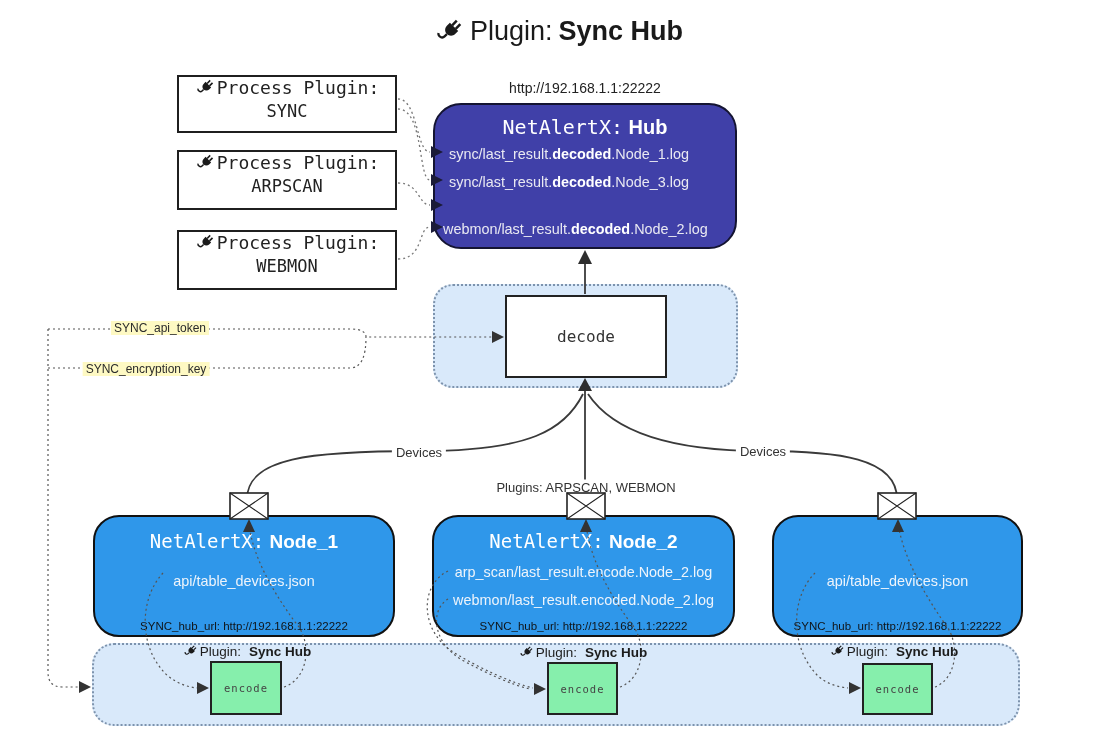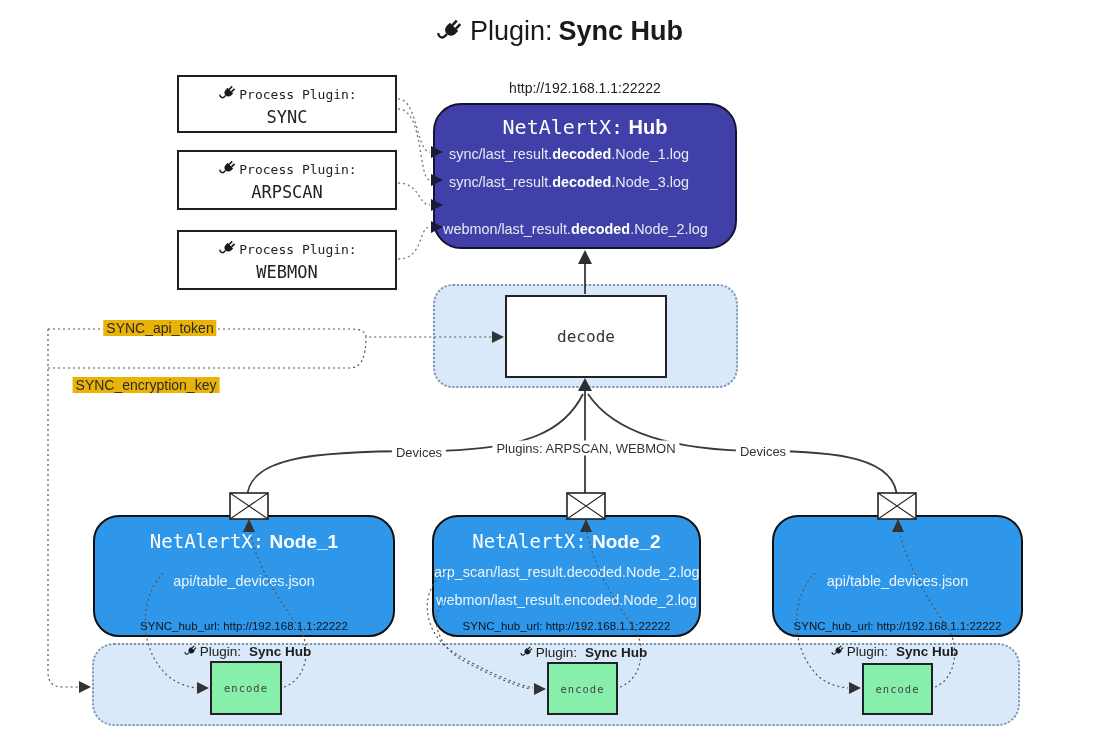--- a/index.html
+++ b/index.html
@@ -9,21 +9,21 @@
 
   
   .main-title{position:absolute;left:0;right:0;top:16px;text-align:center;
               font-size:27px;color:#1a1a1a;display:flex;justify-content:center;align-items:center;gap:6px;}
   .main-title b{font-weight:bold;}
 
   
   .proc-box{position:absolute;left:177px;width:220px;height:58px;border:2px solid #1f1f1f;
             background:#fff;box-sizing:border-box;text-align:center;color:#222;}
   .proc-line1{display:flex;align-items:center;justify-content:center;gap:2px;
-              font-size:13px;margin-top:7px;}
+              font-size:18px;}
   .proc-line2{font-size:17px;margin-top:3px;}
 
   
   .hub-url{position:absolute;left:433px;width:304px;top:80px;text-align:center;
            font-size:14px;color:#222;z-index:6;}
   .hub{position:absolute;left:433px;top:103px;width:304px;height:146px;background:#4040a8;
        border:2px solid #141432;border-radius:28px;box-sizing:border-box;z-index:2;}
   .hub-title{position:absolute;top:10px;left:0;right:0;text-align:center;color:#fff;font-size:20px;}
   .hub-title .name{font-family:"Liberation Sans",sans-serif;font-weight:bold;}
   .hub-log{position:absolute;left:14px;color:#e9e9f2;font-size:14.4px;white-space:nowrap;}
@@ -49,22 +49,22 @@
   .encode-box{position:absolute;background:#86efac;border:2px solid #222;box-sizing:border-box;
               display:flex;align-items:center;justify-content:center;font-size:10.5px;
               letter-spacing:1px;color:#444;z-index:2;}
   .enc-label{position:absolute;transform:translateX(-50%);display:flex;align-items:center;gap:2px;
              font-size:13.5px;color:#1c1c1c;z-index:6;white-space:nowrap;}
   .enc-label b{font-weight:bold;}
 
   
   .edge-label{position:absolute;transform:translate(-50%,-50%);background:#fff;padding:0 4px;
               font-size:13px;color:#333;z-index:6;white-space:nowrap;}
-  .setting-label{position:absolute;transform:translate(-50%,-50%);background:#eab308;padding:0 3px;
-                 font-size:14px;color:#2b2b2b;z-index:6;white-space:nowrap;}
+  .setting-label{position:absolute;transform:translate(-50%,-50%);background:#fef9c3;padding:0 3px;
+                 font-size:12px;color:#2b2b2b;z-index:6;white-space:nowrap;}
 
   .overlay{position:absolute;left:0;top:0;z-index:5;pointer-events:none;}
   .envelope{position:absolute;z-index:6;}
   .plug-icon-svg{display:block;}
 </style>
 </head>
 <body>
 
 <div id="canvas">
 
@@ -142,41 +142,41 @@
     </div>
     <div class="hub-log" style="top:41px;"><span>sync/last_result.</span><b>decoded</b><span>.Node_1.log</span></div>
     <div class="hub-log" style="top:69px;"><span>sync/last_result.</span><b>decoded</b><span>.Node_3.log</span></div>
     <div class="hub-log" style="top:116px;left:8px;"><span>webmon/last_result.</span><b>decoded</b><span>.Node_2.log</span></div>
   </div>
 
   <div class="panel decode-wrap"></div>
   <div class="decode-box mono">decode</div>
 
   <div class="setting-label" style="left:160px;top:328px;">SYNC_api_token</div>
-  <div class="setting-label" style="left:146px;top:369px;margin-top:16px;">SYNC_encryption_key</div>
+  <div class="setting-label" style="left:146px;top:369px;">SYNC_encryption_key</div>
 
   <div class="edge-label" style="left:419px;top:452px;">Devices</div>
   <div class="edge-label" style="left:763px;top:451px;">Devices</div>
-  <div class="edge-label" style="left:586px;top:448px;">Plugins: ARPSCAN, WEBMON</div>
+  <div class="edge-label" style="left:586px;top:487px;">Plugins: ARPSCAN, WEBMON</div>
 
   <div class="node" style="left:93px;width:302px;">
     <div class="node-title">
       <span class="mono">NetAlertX:</span>
       <span class="name">Node_1</span>
     </div>
     <div class="node-file" style="top:56px;">api/table_devices.json</div>
     <div class="node-url">SYNC_hub_url: http://192.168.1.1:22222</div>
   </div>
 
-  <div class="node" style="left:432px;width:269px;">
+  <div class="node" style="left:432px;width:303px;">
     <div class="node-title">
       <span class="mono">NetAlertX:</span>
       <span class="name">Node_2</span>
     </div>
-    <div class="node-file" style="top:47px;">arp_scan/last_result.decoded.Node_2.log</div>
+    <div class="node-file" style="top:47px;">arp_scan/last_result.encode.Node_2.log</div>
     <div class="node-file" style="top:75px;">webmon/last_result.encoded.Node_2.log</div>
     <div class="node-url">SYNC_hub_url: http://192.168.1.1:22222</div>
   </div>
 
   <div class="node" style="left:772px;width:251px;">
     <div class="node-file" style="top:56px;">api/table_devices.json</div>
     <div class="node-url">SYNC_hub_url: http://192.168.1.1:22222</div>
   </div>
 
   <div class="envelope" style="left:229px;top:492px;">

